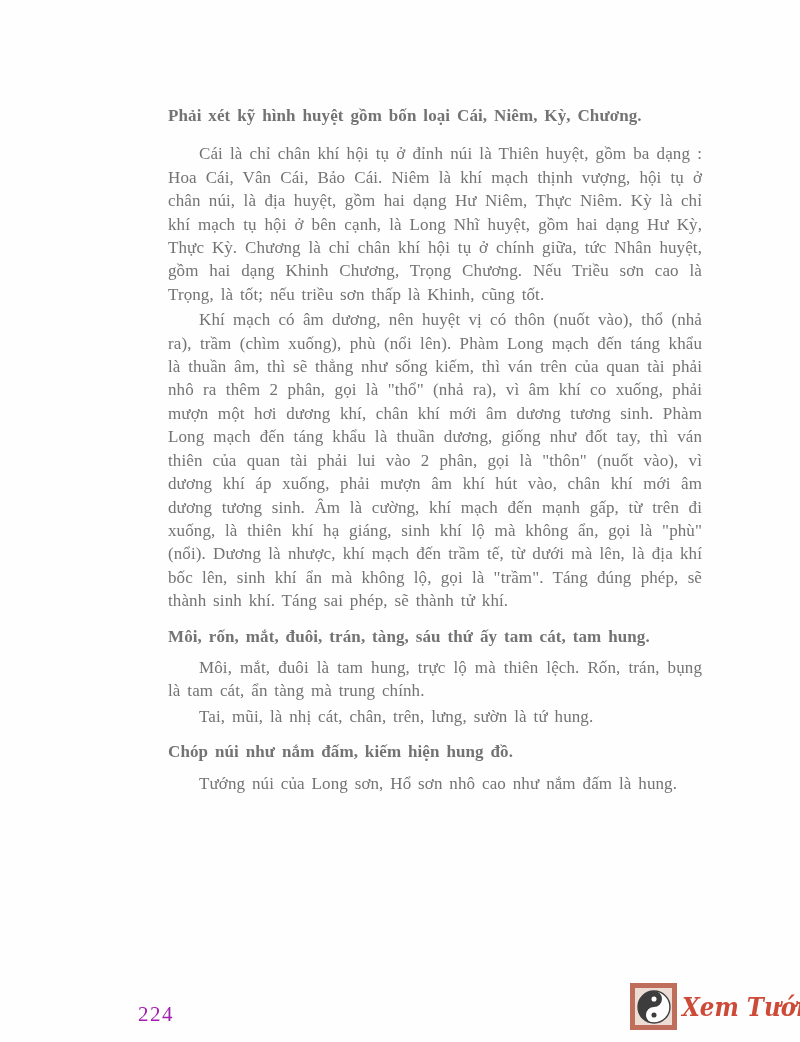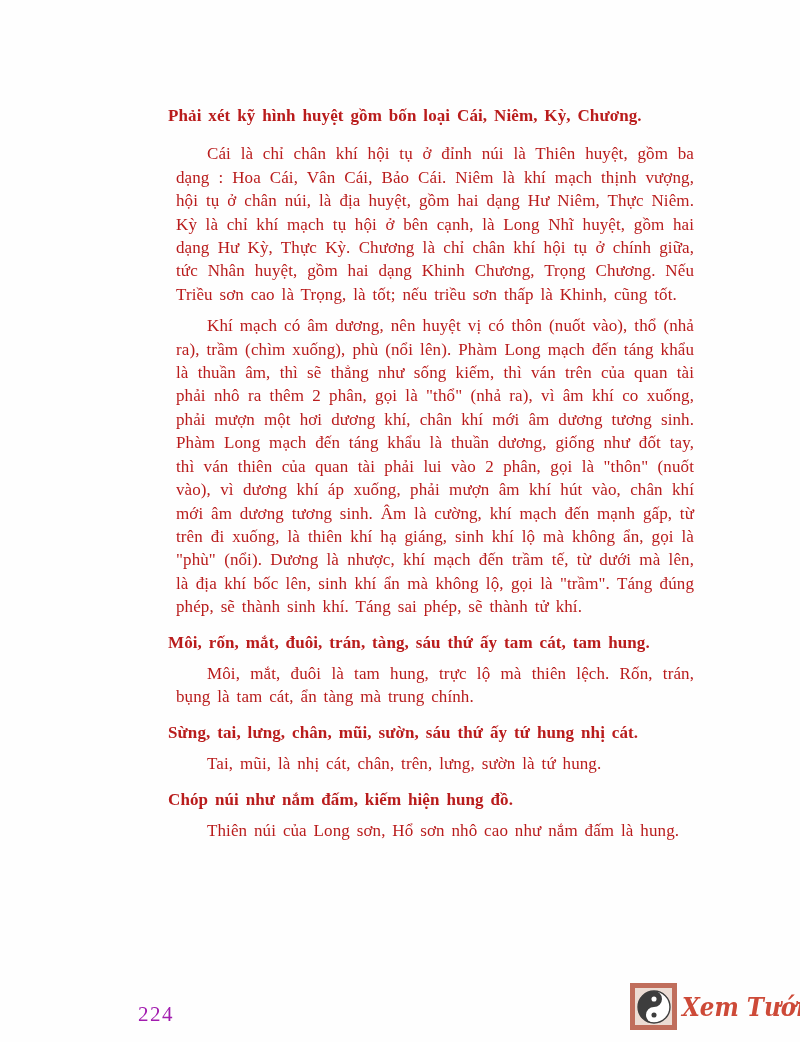--- a/index.html
+++ b/index.html
@@ -18,27 +18,27 @@
     position: absolute;
     inset: 0;
   }
   .text-col {
     position: absolute;
     left: 168px;
     top: 104px;
     width: 534px;
     font-size: 17px;
     line-height: 23.4px;
-    color: #b91c1c;
+    color: #737373;
     text-align: justify;
     word-spacing: 2.5px;
     letter-spacing: 0.1px;
   }
   .text-col p {
-    margin: 8px;
+    margin: 0;
   }
   .text-col p.heading {
     font-weight: bold;
     margin: 12px 0 8px 0;
   }
   .text-col p.heading:first-child {
     margin-top: 0;
     margin-bottom: 15px;
   }
   .text-col p.paragraph {
@@ -89,24 +89,23 @@
 <body>
 
 <div class="page">
 
   <div class="text-col" id="text-col">
       <p class="heading">Phải xét kỹ hình huyệt gồm bốn loại Cái, Niêm, Kỳ, Chương.</p>
       <p class="paragraph">Cái là chỉ chân khí hội tụ ở đỉnh núi là Thiên huyệt, gồm ba dạng : Hoa Cái, Vân Cái, Bảo Cái. Niêm là khí mạch thịnh vượng, hội tụ ở chân núi, là địa huyệt, gồm hai dạng Hư Niêm, Thực Niêm. Kỳ là chỉ khí mạch tụ hội ở bên cạnh, là Long Nhĩ huyệt, gồm hai dạng Hư Kỳ, Thực Kỳ. Chương là chỉ chân khí hội tụ ở chính giữa, tức Nhân huyệt, gồm hai dạng Khinh Chương, Trọng Chương. Nếu Triều sơn cao là Trọng, là tốt; nếu triều sơn thấp là Khinh, cũng tốt.</p>
       <p class="paragraph">Khí mạch có âm dương, nên huyệt vị có thôn (nuốt vào), thổ (nhả ra), trầm (chìm xuống), phù (nổi lên). Phàm Long mạch đến táng khẩu là thuần âm, thì sẽ thẳng như sống kiếm, thì ván trên của quan tài phải nhô ra thêm 2 phân, gọi là "thổ" (nhả ra), vì âm khí co xuống, phải mượn một hơi dương khí, chân khí mới âm dương tương sinh. Phàm Long mạch đến táng khẩu là thuần dương, giống như đốt tay, thì ván thiên của quan tài phải lui vào 2 phân, gọi là "thôn" (nuốt vào), vì dương khí áp xuống, phải mượn âm khí hút vào, chân khí mới âm dương tương sinh. Âm là cường, khí mạch đến mạnh gấp, từ trên đi xuống, là thiên khí hạ giáng, sinh khí lộ mà không ẩn, gọi là "phù" (nổi). Dương là nhược, khí mạch đến trầm tế, từ dưới mà lên, là địa khí bốc lên, sinh khí ẩn mà không lộ, gọi là "trầm". Táng đúng phép, sẽ thành sinh khí. Táng sai phép, sẽ thành tử khí.</p>
       <p class="heading">Môi, rốn, mắt, đuôi, trán, tàng, sáu thứ ấy tam cát, tam hung.</p>
       <p class="paragraph">Môi, mắt, đuôi là tam hung, trực lộ mà thiên lệch. Rốn, trán, bụng là tam cát, ẩn tàng mà trung chính.</p>
-      <p class="heading">Sừng, tai, lưng, chân, mũi, sườn, sáu thứ ấy tứ hung nhị cát.</p>
       <p class="paragraph">Tai, mũi, là nhị cát, chân, trên, lưng, sườn là tứ hung.</p>
       <p class="heading">Chóp núi như nắm đấm, kiếm hiện hung đồ.</p>
-      <p class="paragraph">Thiên núi của Long sơn, Hổ sơn nhô cao như nắm đấm là hung.</p>
+      <p class="paragraph">Tướng núi của Long sơn, Hổ sơn nhô cao như nắm đấm là hung.</p>
     </div>
 
   <div class="page-number">224</div>
 
   <div class="watermark">
     <span class="wm-icon-box">
       <svg width="34" height="34" viewBox="0 0 100 100" aria-hidden="true">
         <circle cx="50" cy="50" r="47" fill="#ffffff" stroke="#3d3d3d" stroke-width="4"></circle>
         <path d="M50 3 a47 47 0 0 0 0 94 a23.5 23.5 0 0 1 0 -47 a23.5 23.5 0 0 0 0 -47 z" fill="#3d3d3d"></path>
         <circle cx="50" cy="26.5" r="7.5" fill="#ffffff"></circle>

